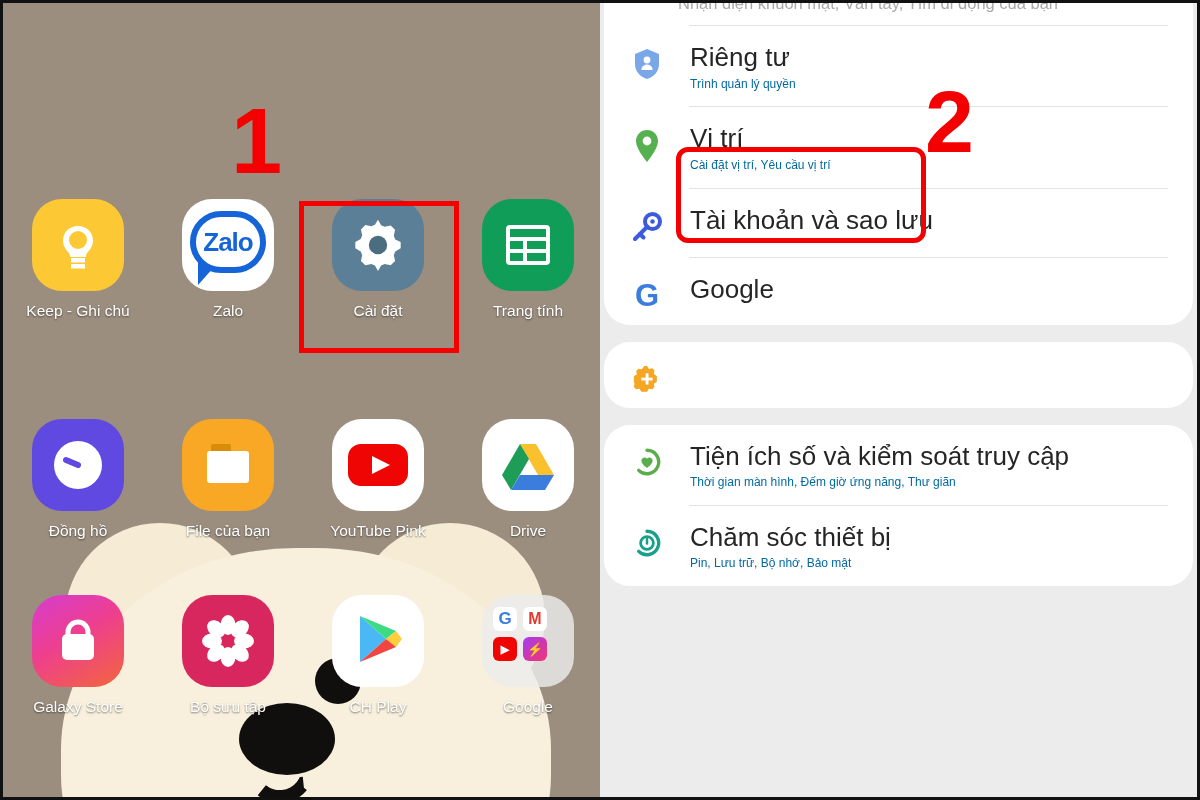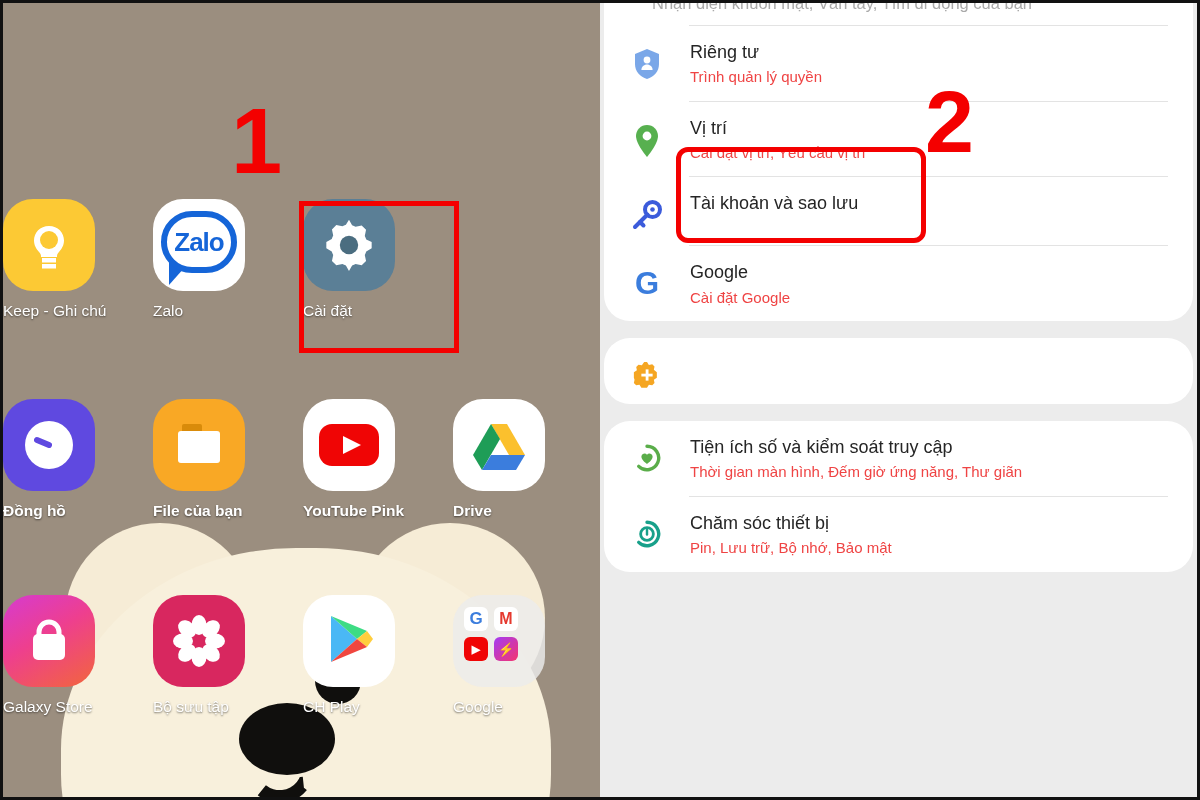--- a/index.html
+++ b/index.html
@@ -44,23 +44,23 @@
     border-top-color:transparent;
     border-left-color:transparent;
     border-right-color:transparent;
     border-radius:0 0 60px 60px;
     transform:rotate(-6deg);
   }
 
   .grid { position:absolute; inset:0; padding:0; z-index:3; }
   .row { position:absolute; left:0; width:600px; display:flex; }
   .row1 { top:196px; }
-  .row2 { top:396px;font-weight:bold; }
+  .row2 { top:416px; }
   .row3 { top:592px; }
-  .app { width:150px; display:flex; flex-direction:column; align-items:flex-start; }
+  .app { width:150px; display:flex; flex-direction:column; align-items:center; }
   .app .ico {
     width:92px; height:92px; border-radius:30px;
     display:flex; align-items:center; justify-content:center;
     position:relative; overflow:hidden;
   }
   .app .lbl {
     margin-top:11px; font-size:15.5px; color:#fff;
     text-shadow:0 1px 2px rgba(0,0,0,.55);
     white-space:nowrap;
   }
@@ -122,25 +122,25 @@
   .card {
     background:#fff; border-radius:26px; margin:0 4px 17px 4px;
   }
   .card.first { border-radius:0 0 26px 26px; margin-top:0; }
   .item { display:flex; align-items:flex-start; padding:16px 20px 14px 20px; position:relative; }
   .item .ic {
     width:46px; min-width:46px; display:flex; align-items:center;
     justify-content:center; padding-top:6px;
   }
   .item .txt { padding-left:20px; padding-right:18px; flex:1; }
-  .item .title { font-size:18px; color:#252525; line-height:1.18; }
-  .item .sub { font-size:15px; color:#ef4444; line-height:1.3; margin-top:4px; }
+  .item .title { font-size:26px; color:#252525; line-height:1.18; }
+  .item .sub { font-size:12px; color:#0369a1; line-height:1.3; margin-top:4px; }
   .divider { height:1px; background:#e3e3e3; margin-left:85px; margin-right:25px; }
 
-  .top-clip { padding:0 20px 0 48px; height:22px; overflow:hidden; }
+  .top-clip { padding:0 20px 0 74px; height:22px; overflow:hidden; }
   .top-clip .sub { font-size:16.5px; color:#a9a9a9; position:relative; top:-9px; }
 
   .hl-location {
     position:absolute; left:76px; top:144px; width:250px; height:96px;
     border:5px solid #f40000; border-radius:12px; z-index:8; pointer-events:none;
   }
   .settings-inner { position:relative; }
 </style>
 </head>
 <body>
@@ -186,20 +186,31 @@
         <div class="app">
           <div class="ico i-settings">
             <svg width="62" height="62" viewBox="0 0 64 64">
               <path fill="#fff" d="M32 6l3.2 5.6a21 21 0 013.6 1.5l6.3-1.3 4.5 4.5-1.3 6.3c.6 1.1 1.1 2.3 1.5 3.6L55.4 29v6.4l-5.6 3.2c-.4 1.3-.9 2.5-1.5 3.6l1.3 6.3-4.5 4.5-6.3-1.3c-1.1.6-2.3 1.1-3.6 1.5L32 58.8l-3.2-5.6a21 21 0 01-3.6-1.5l-6.3 1.3-4.5-4.5 1.3-6.3a21 21 0 01-1.5-3.6L8.6 35.4V29l5.6-3.2c.4-1.3.9-2.5 1.5-3.6l-1.3-6.3 4.5-4.5 6.3 1.3c1.1-.6 2.3-1.1 3.6-1.5L32 6z"></path>
               <circle cx="32" cy="32" r="9.5" fill="#4b6d80"></circle>
             </svg>
           </div>
           <div class="lbl">Cài đặt</div>
         </div>
 
+        <div class="app">
+          <div class="ico i-sheets">
+            <svg width="52" height="52" viewBox="0 0 52 52">
+              <rect x="6" y="8" width="40" height="36" rx="2" fill="none" stroke="#fff" stroke-width="4"></rect>
+              <line x1="6" y1="20" x2="46" y2="20" stroke="#fff" stroke-width="4"></line>
+              <line x1="6" y1="32" x2="46" y2="32" stroke="#fff" stroke-width="4"></line>
+              <line x1="23" y1="20" x2="23" y2="44" stroke="#fff" stroke-width="4"></line>
+            </svg>
+          </div>
+          <div class="lbl">Trang tính</div>
+        </div>
       </div>
 
       <div class="row row2">
         <div class="app">
           <div class="ico i-clock">
             <svg width="62" height="62" viewBox="0 0 62 62">
               <circle cx="31" cy="31" r="24" fill="#fff"></circle>
               <line x1="31" y1="31" x2="19" y2="26" stroke="#5f49e0" stroke-width="6" stroke-linecap="round"></line>
             </svg>
           </div>
@@ -358,21 +369,20 @@
           </div>
         </div>
         <div class="divider"></div>
 
         <div class="item">
           <div class="ic">
             <span style="font-size:31px;font-weight:bold;color:#3b7ddd;line-height:1;">G</span>
           </div>
           <div class="txt">
             <div class="title">Google</div>
-            <div class="sub">Cài đặt Google</div>
           </div>
         </div>
       </div>
 
       <div class="card">
         <div class="item">
           <div class="ic">
             <svg width="30" height="30" viewBox="0 0 32 32">
               <path fill="#f5a623" d="M16 2l2 3.2 3.6-.7 2.4 2.4-.7 3.6L26.5 13v6l-3.2 2 .7 3.6-2.4 2.4-3.6-.7-2 3.2h-6l-2-3.2-3.6.7-2.4-2.4.7-3.6L2 19v-6l3.2-2-.7-3.6 2.4-2.4 3.6.7L13 2z"></path>
               <rect x="14.6" y="10" width="3" height="12" fill="#fff"></rect>

